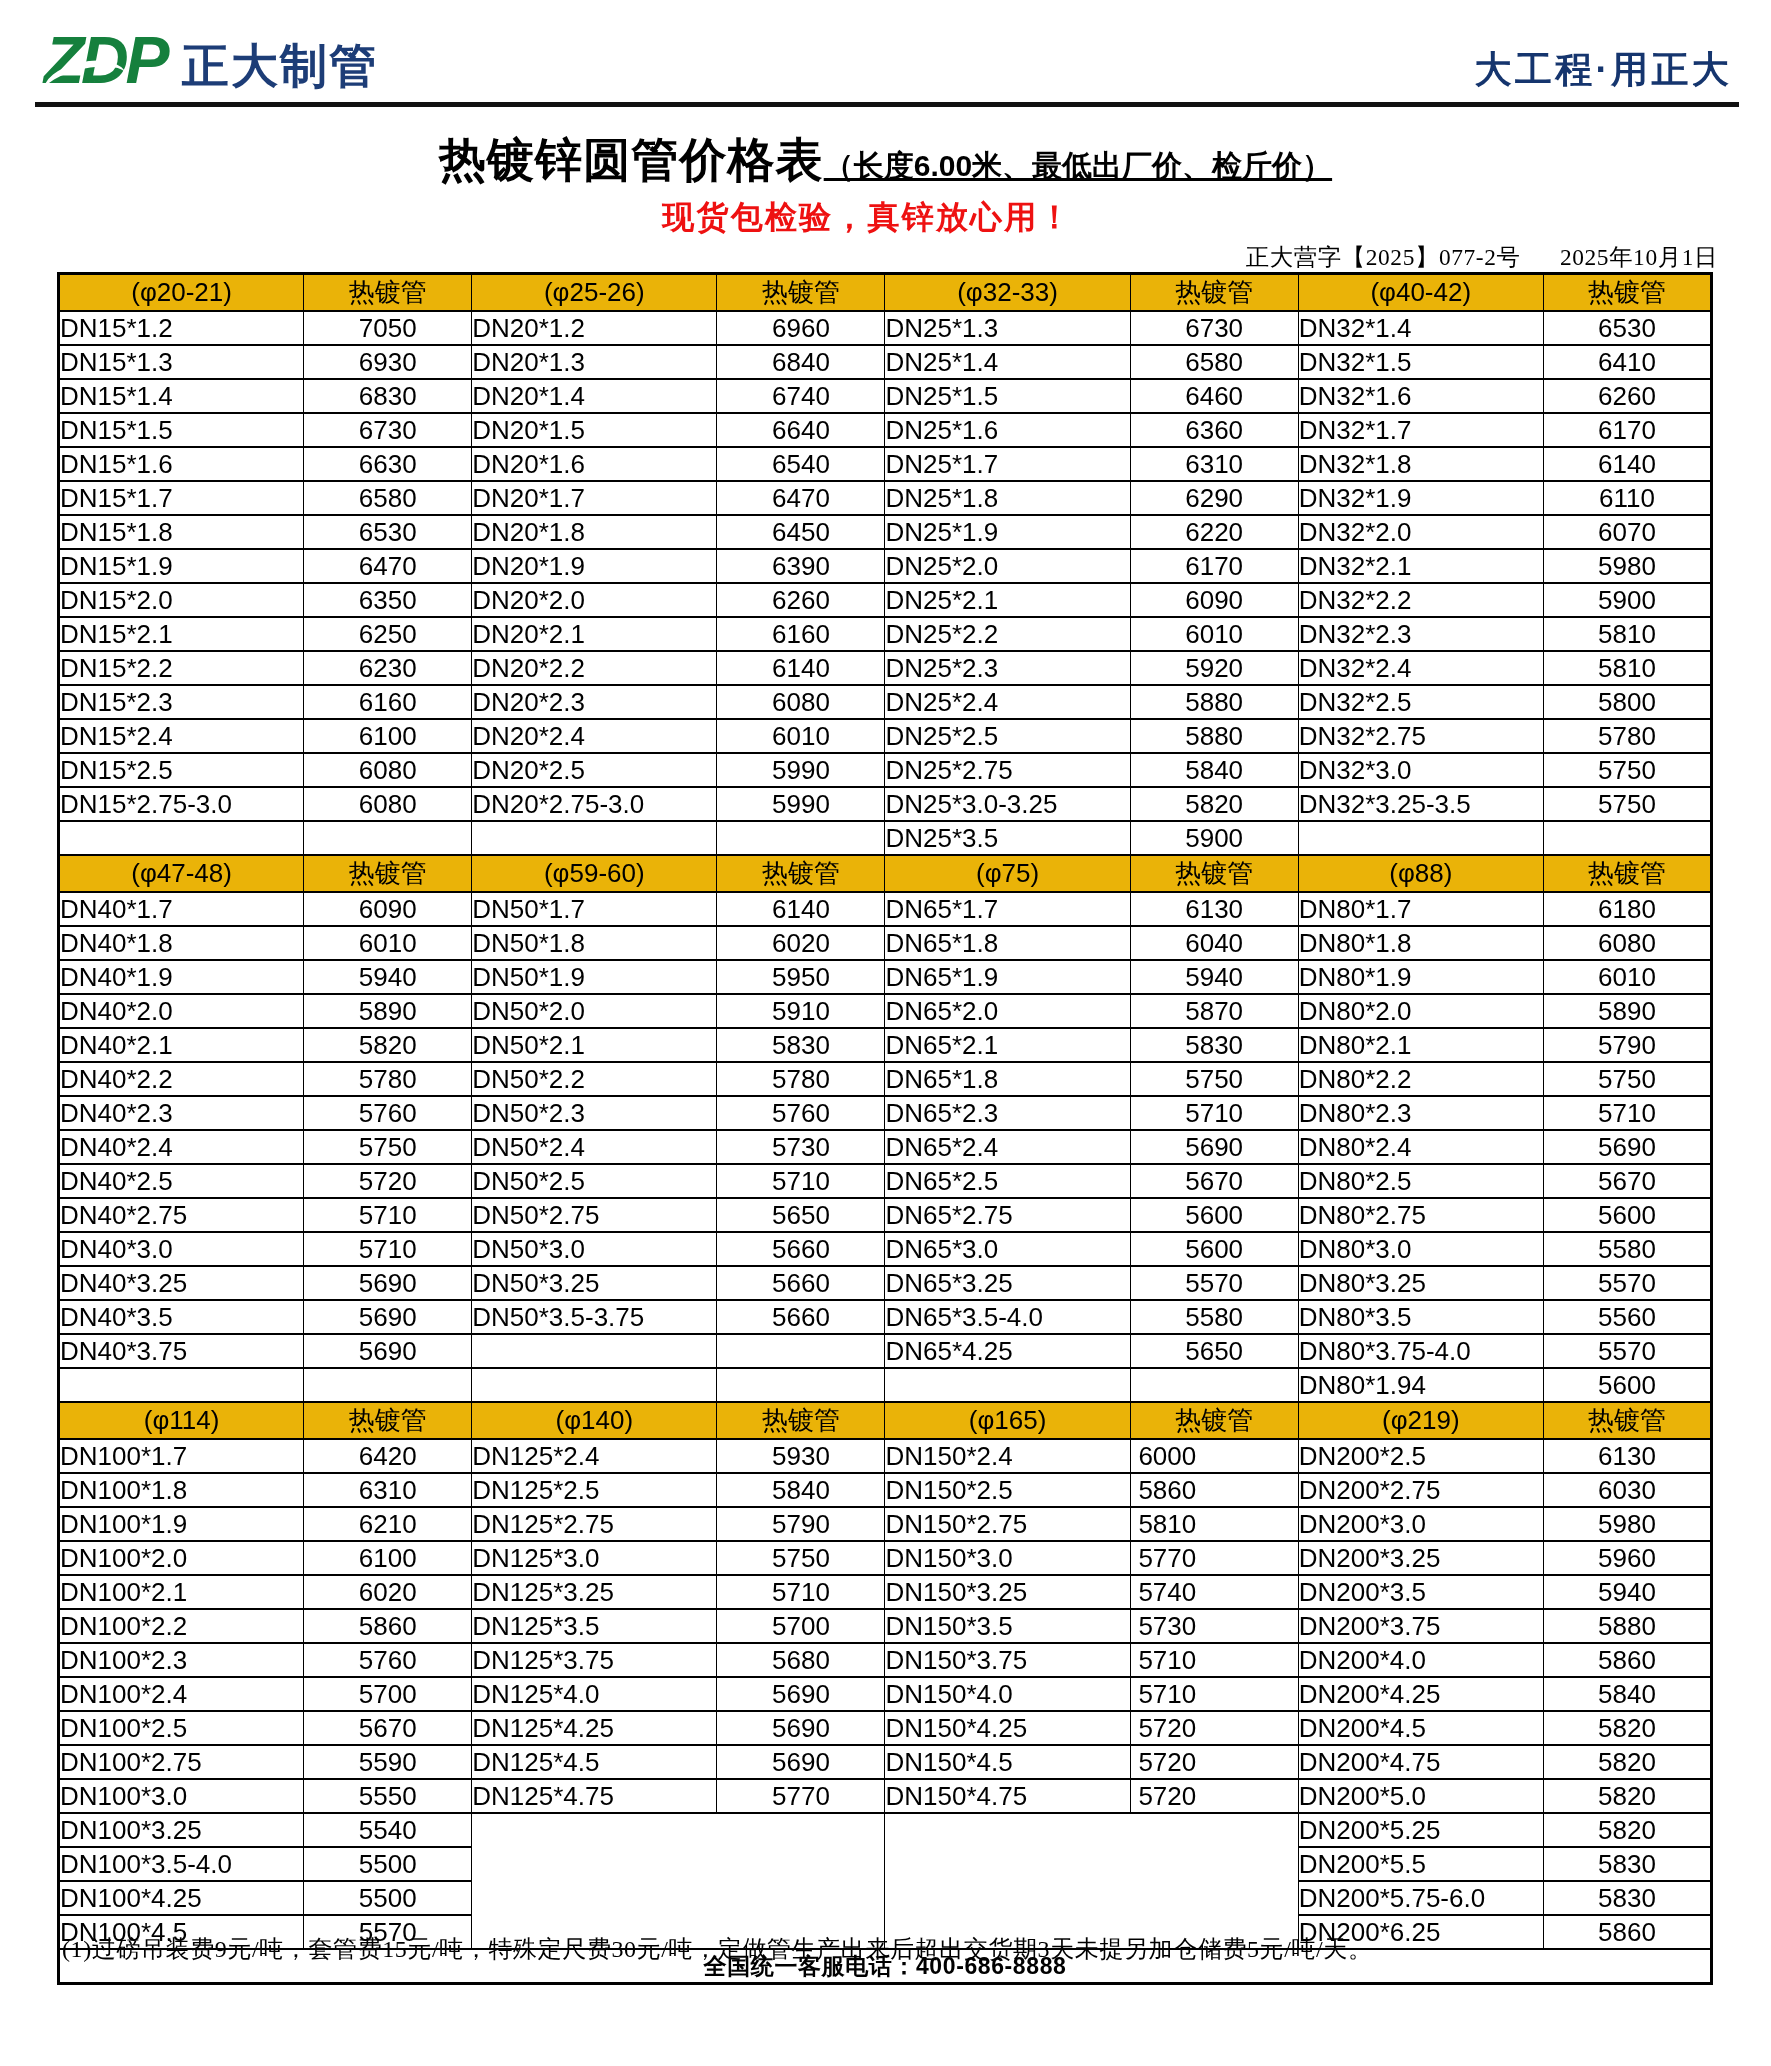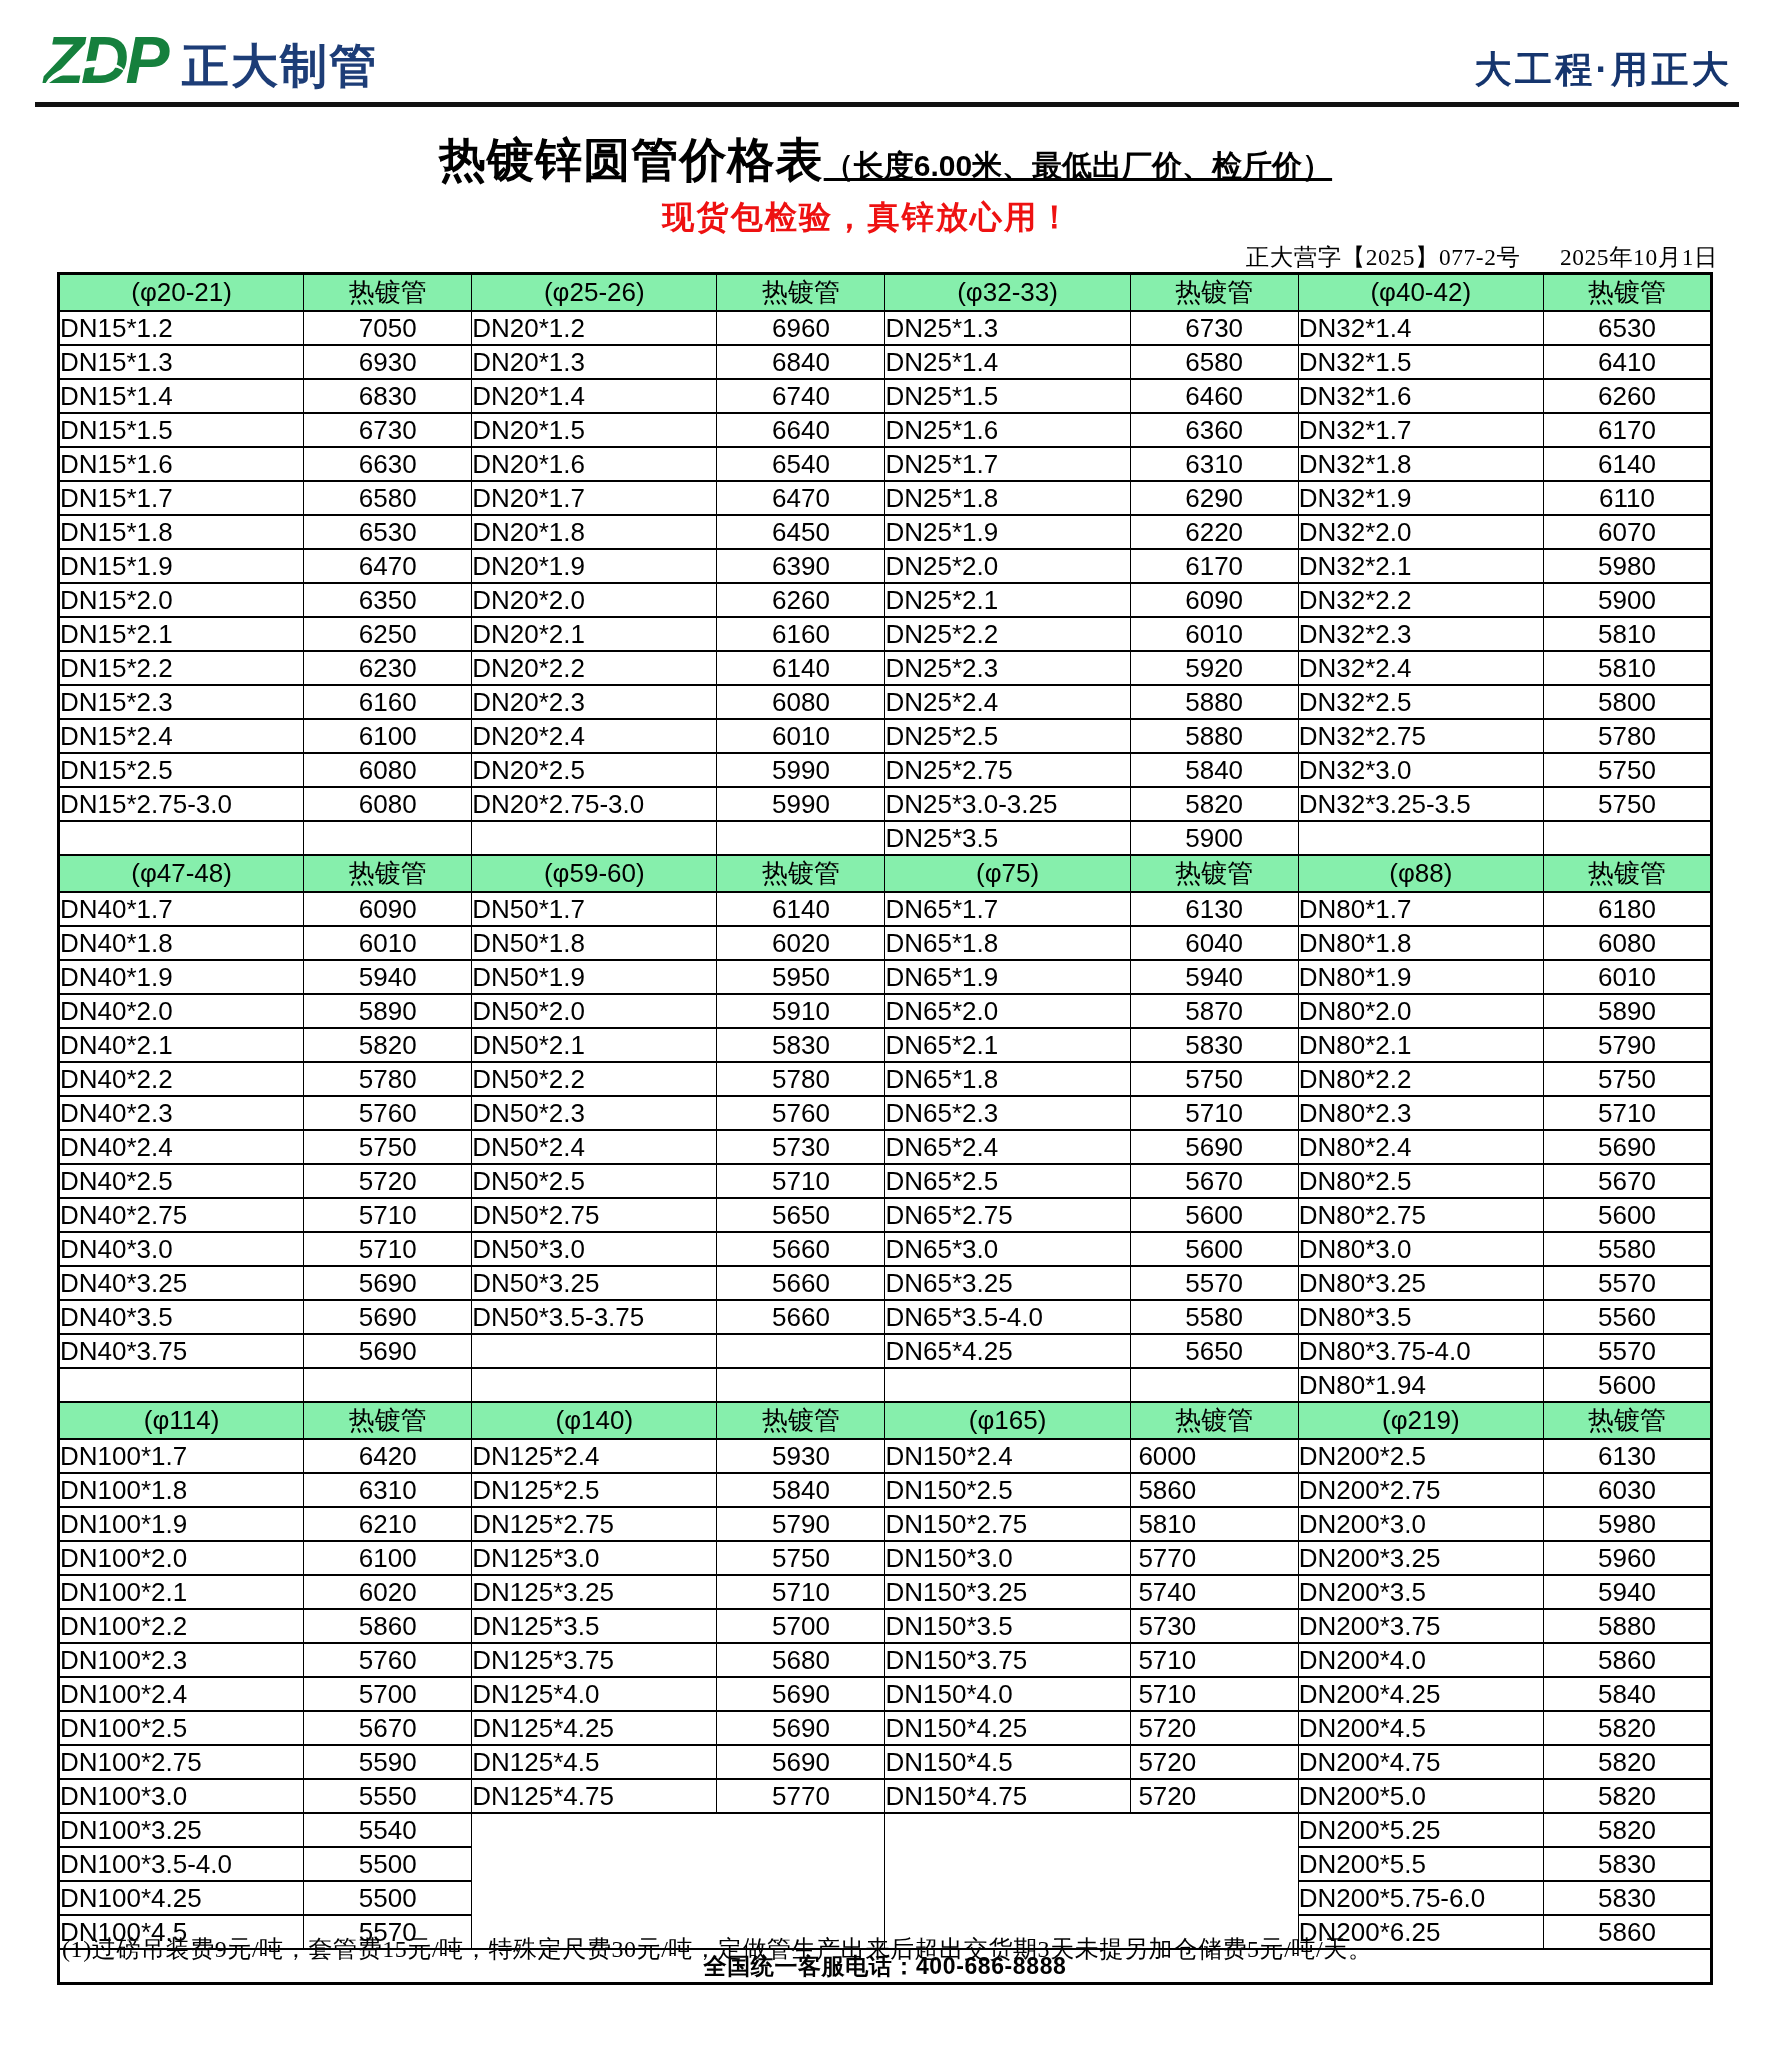--- a/index.html
+++ b/index.html
@@ -48,21 +48,21 @@
   table.price td{
     border:1.7px solid #000;border-top-width:2.2px;border-bottom-width:2.2px;
     height:32px;padding:0;overflow:hidden;white-space:nowrap;
     vertical-align:middle;
   }
   table.price{border:3.9px solid #000;}
   td.spec{text-align:left;padding-left:5.6px;}
   td.price-v{text-align:center;}
   td.price-v.left{text-align:left;padding-left:7.8px;}
   tr.section-header td{
-    background:#86efac;text-align:center;font-size:26px;padding-left:0;
+    background:#eab308;text-align:center;font-size:26px;padding-left:0;
   }
   td.merged{background:#fff;}
   tr.phone-row td{
     text-align:center;font-weight:bold;font-size:23px;letter-spacing:0.6px;
   }
   
   .notes{
     position:absolute;left:62px;top:1931px;width:1662px;
     font-family:"Liberation Serif", serif;font-size:24px;line-height:37px;
     letter-spacing:0.6px;

